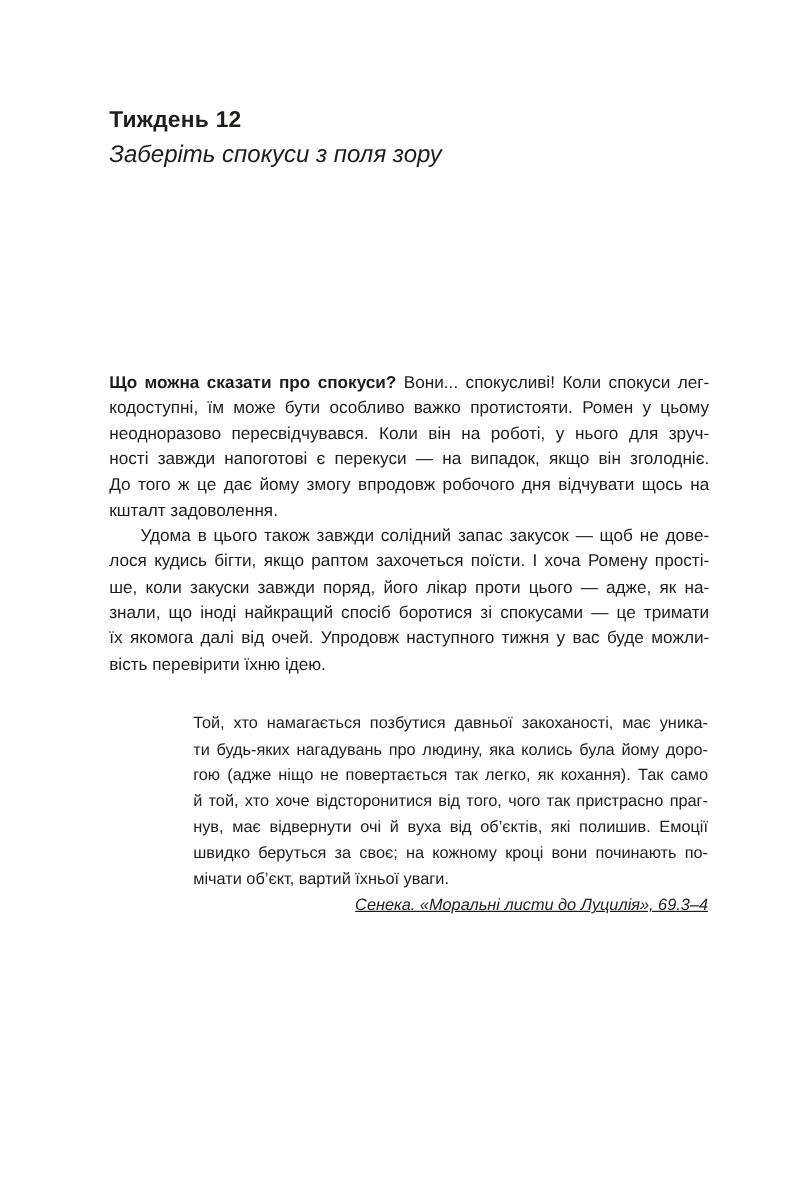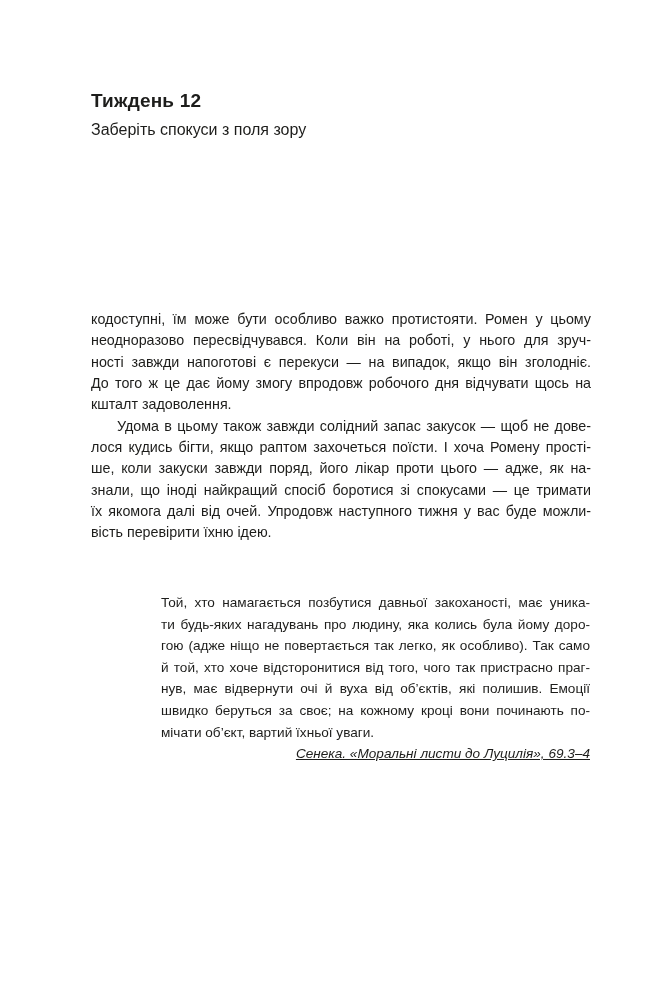--- a/index.html
+++ b/index.html
@@ -13,23 +13,24 @@
     overflow: hidden;
   }
   .header { position: absolute; left: 91px; top: 87px; }
   .kicker {
     font-size: 19px;
     font-weight: 700;
     line-height: 28px;
     letter-spacing: 0.2px;
   }
   .title {
-    font-size: 16px;
+    font-size: 20px;
     font-weight: 400;
     line-height: 29px;
+    font-style: italic;
   }
   .body-block {
     position: absolute;
     left: 91px;
     top: 309px;
     width: 500px;
     font-size: 14.3px;
     line-height: 21.35px;
   }
   .quote-block {
@@ -61,40 +62,44 @@
 
 <div class="page">
 
   <div class="header">
     <div class="kicker">Тиждень 12</div>
     <div class="title">Заберіть спокуси з поля зору</div>
   </div>
 
   <div class="body-block">
     <div>
+      <div class="jline">
+        <span class="lead">Що можна сказати про спокуси?</span>
+        <span>Вони... спокусливі! Коли спокуси лег-</span>
+      </div>
       <div class="jline">кодоступні, їм може бути особливо важко протистояти. Ромен у цьому</div>
       <div class="jline">неодноразово пересвідчувався. Коли він на роботі, у нього для зруч-</div>
       <div class="jline">ності завжди напоготові є перекуси — на випадок, якщо він зголодніє.</div>
       <div class="jline">До того ж це дає йому змогу впродовж робочого дня відчувати щось на</div>
       <div class="jline lastline">кшталт задоволення.</div>
     </div>
     <div>
-      <div class="jline indent">Удома в цьому також завжди солідний запас закусок — щоб не дове-</div>
+      <div class="jline indent">Удома в цього також завжди солідний запас закусок — щоб не дове-</div>
       <div class="jline">лося кудись бігти, якщо раптом захочеться поїсти. І хоча Ромену прості-</div>
       <div class="jline">ше, коли закуски завжди поряд, його лікар проти цього — адже, як на-</div>
       <div class="jline">знали, що іноді найкращий спосіб боротися зі спокусами — це тримати</div>
       <div class="jline">їх якомога далі від очей. Упродовж наступного тижня у вас буде можли-</div>
       <div class="jline lastline">вість перевірити їхню ідею.</div>
     </div>
   </div>
 
   <div class="quote-block">
     <div class="jline">Той, хто намагається позбутися давньої закоханості, має уника-</div>
     <div class="jline">ти будь-яких нагадувань про людину, яка колись була йому доро-</div>
-    <div class="jline">гою (адже ніщо не повертається так легко, як особливо). Так само</div>
+    <div class="jline">гою (адже ніщо не повертається так легко, як кохання). Так само</div>
     <div class="jline">й той, хто хоче відсторонитися від того, чого так пристрасно праг-</div>
     <div class="jline">нув, має відвернути очі й вуха від об’єктів, які полишив. Емоції</div>
     <div class="jline">швидко беруться за своє; на кожному кроці вони починають по-</div>
     <div class="jline lastline">мічати об’єкт, вартий їхньої уваги.</div>
     <div class="attribution">Сенека. «Моральні листи до Луцилія», 69.3–4</div>
   </div>
 
 </div>
 
 </body></html>

